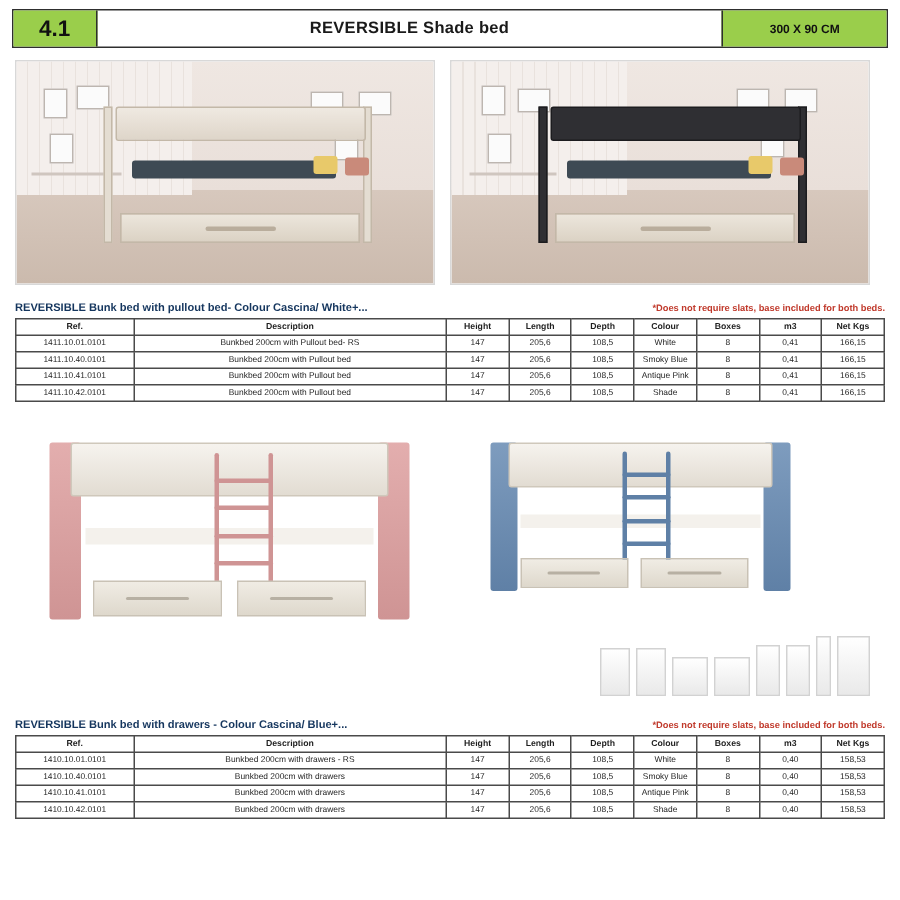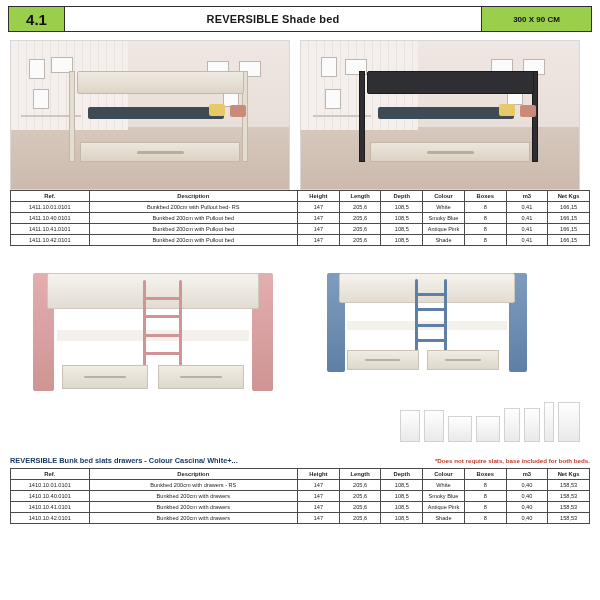--- a/index.html
+++ b/index.html
@@ -284,20 +284,24 @@
         <div class="top-bunk"></div>
         <div class="mattress"></div>
         <div class="pillow" style="right:16%;top:36%;background:#e8c96a;"></div>
         <div class="pillow" style="right:5%;top:38%;background:#c98a7a;"></div>
         <div class="drawer"></div>
       </div>
     </div>
 
   </div>
 
+  <div class="caption-row">
+    <div class="caption-main">REVERSIBLE Bunk bed   with pullout bed- Colour Cascina/ White+...</div>
+    <div class="caption-note">*Does not require slats, base included for both beds.</div>
+  </div>
 
   <table class="spec">
     <thead>
       <tr>
         <th class="ref">Ref.</th>
         <th class="desc">Description</th>
         <th class="num">Height</th>
         <th class="num">Length</th>
         <th class="num">Depth</th>
         <th class="num">Colour</th>
@@ -401,21 +405,21 @@
         <div class="sw" style="width:16px;height:34px;"></div>
         <div class="sw" style="width:16px;height:34px;"></div>
         <div class="sw" style="width:10px;height:40px;"></div>
         <div class="sw" style="width:22px;height:40px;"></div>
       </div>
     </div>
 
   </div>
 
   <div class="caption-row footer-area">
-    <div class="caption-main">REVERSIBLE Bunk bed slats drawers - Colour Cascina/ White+...</div>
+    <div class="caption-main">REVERSIBLE Bunk bed with drawers - Colour Cascina/ Blue+...</div>
     <div class="caption-note">*Does not require slats, base included for both beds.</div>
   </div>
 
   <table class="spec">
     <thead>
       <tr>
         <th class="ref">Ref.</th>
         <th class="desc">Description</th>
         <th class="num">Height</th>
         <th class="num">Length</th>

